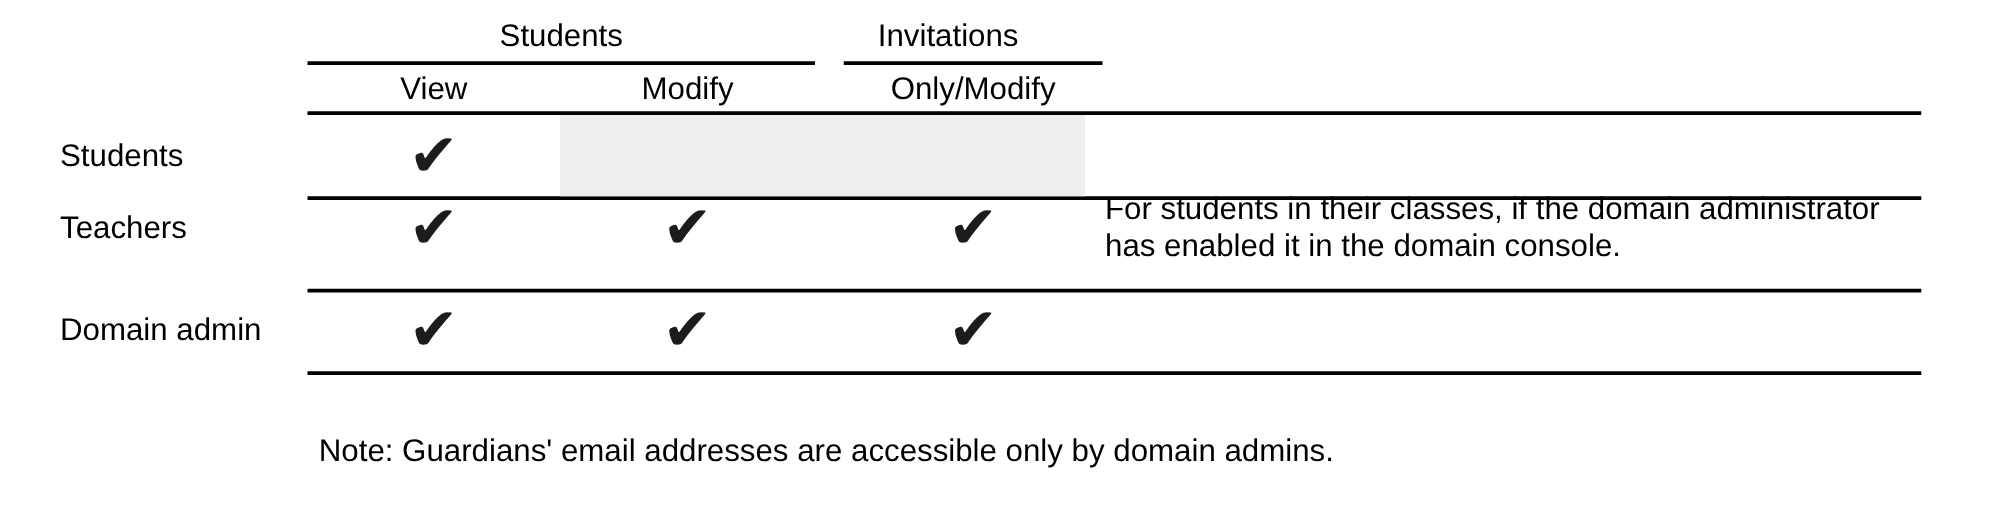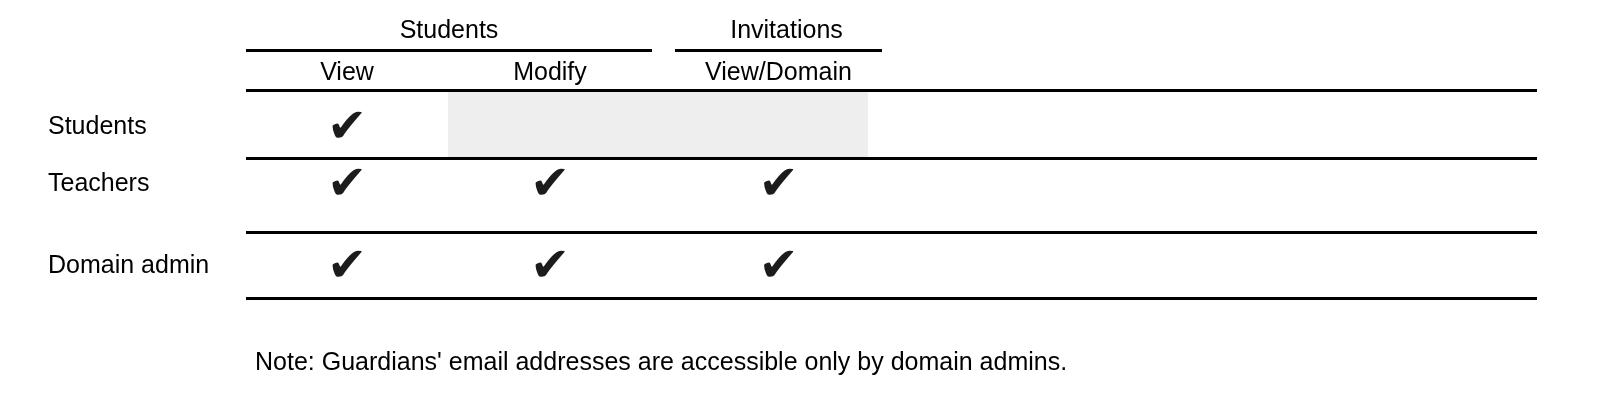--- a/index.html
+++ b/index.html
@@ -25,21 +25,21 @@
   
   .hdr-group, .hdr-col{
     position:absolute;
     font-size:25px;
     line-height:30px;
     text-align:center;
     color:var(--text);
     white-space:nowrap;
   }
   .hdr-guardians{left:246px;width:406px;top:14px;}
-  .hdr-invitations{left:683px;width:207px;top:14px;}
+  .hdr-invitations{left:655px;width:207px;top:14px;}
   .rule{
     position:absolute;
     height:3px;
     background:var(--line);
     top:49px;
   }
   .rule-guardians{left:246px;width:406px;}
   .rule-invitations{left:675px;width:207px;}
   .hdr-view{left:246px;width:202px;top:56px;}
   .hdr-modify{left:448px;width:204px;top:56px;}
@@ -113,38 +113,39 @@
   <div class="hdr-group hdr-invitations">Invitations</div>
 
   <div class="rule rule-guardians"></div>
 
   <div class="rule rule-invitations"></div>
 
   <div class="hdr-col hdr-view">View</div>
 
   <div class="hdr-col hdr-modify">Modify</div>
 
-  <div class="hdr-col hdr-invmod">View/Domain</div>
+  <div class="hdr-col hdr-invmod">Only/Modify</div>
 
   <div class="hline hline-0"></div>
   <div class="hline hline-1"></div>
   <div class="hline hline-2"></div>
   <div class="hline hline-3"></div>
 
   <div id="rows">
       <div class="row-strip" style="top: 92px; height: 65px;">
         <div class="disabled-region"></div>
         <div class="cell row-label">Students</div>
         <div class="cell check cell-view">✔</div>
       </div>
       <div class="row-strip" style="top: 152px; height: 60px;">
         <div class="cell row-label">Teachers</div>
         <div class="cell check cell-view">✔</div>
         <div class="cell check cell-modify">✔</div>
         <div class="cell check cell-inv">✔</div>
+        <div class="cell cell-note">For students in their classes, if the domain administrator has enabled it in the domain console.</div>
       </div>
       <div class="row-strip" style="top: 234px; height: 60px;">
         <div class="cell row-label">Domain admin</div>
         <div class="cell check cell-view">✔</div>
         <div class="cell check cell-modify">✔</div>
         <div class="cell check cell-inv">✔</div>
       </div>
     </div>
 
   <div class="footnote">Note: Guardians' email addresses are accessible only by domain admins.</div>

